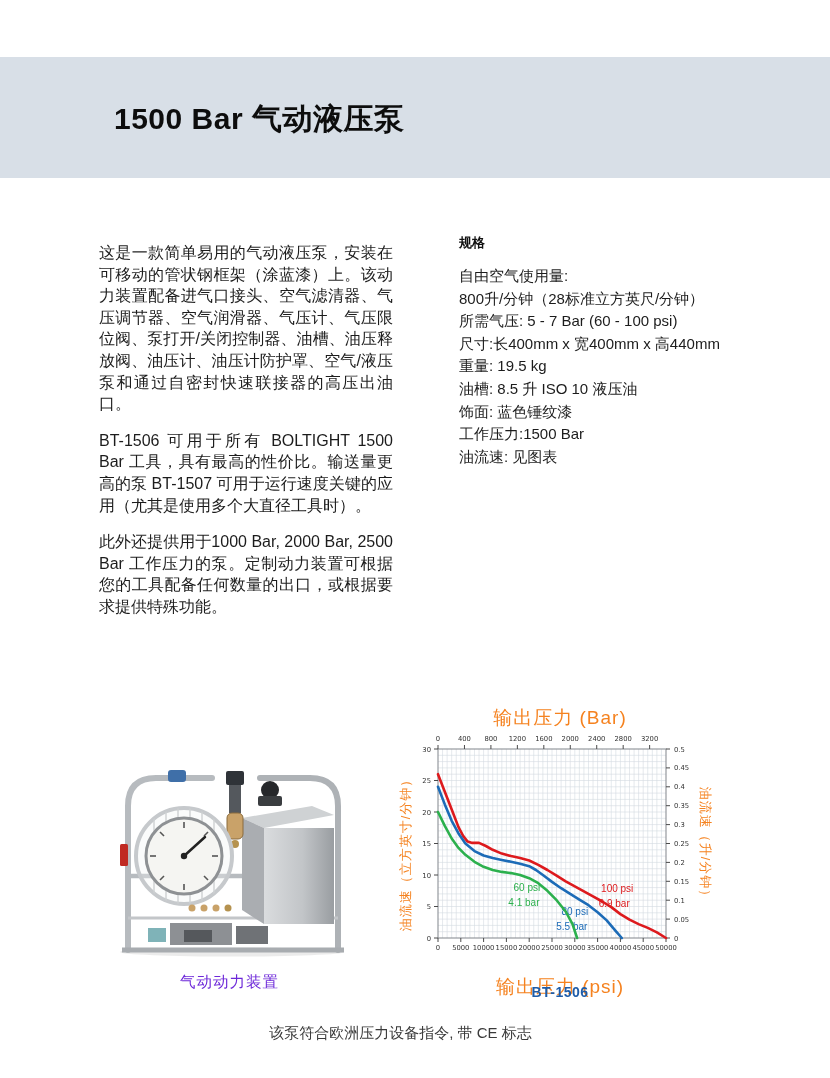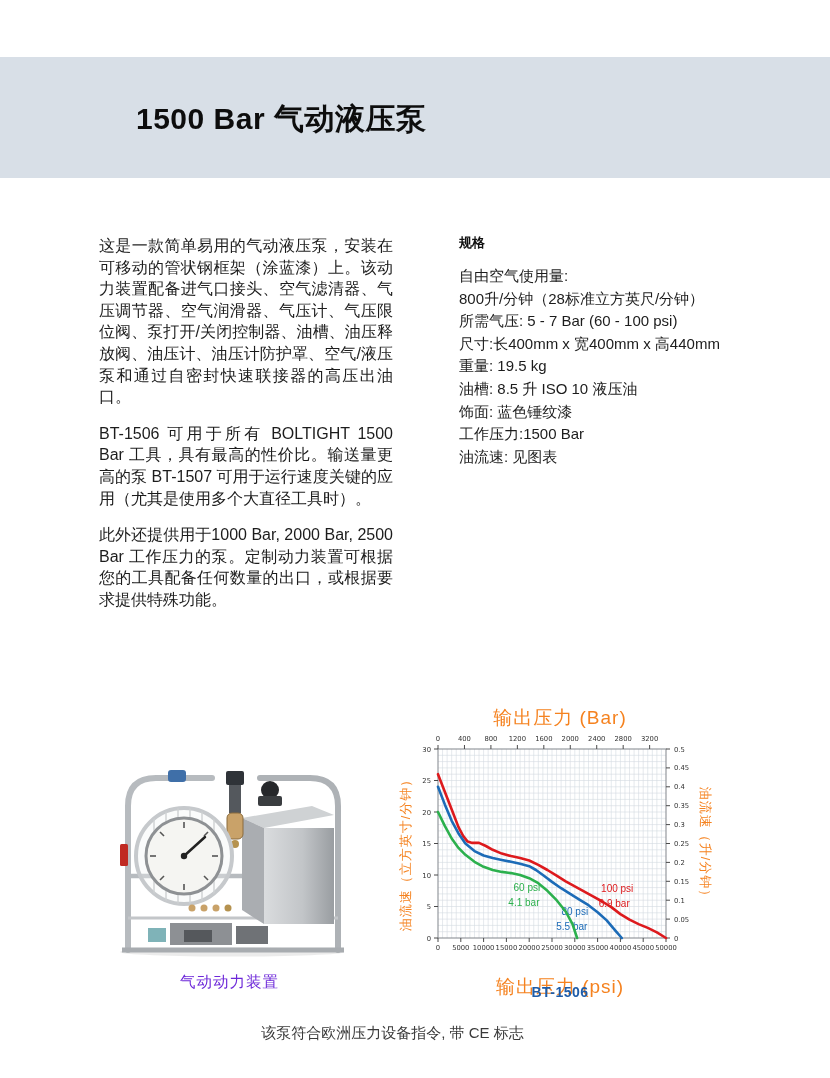--- a/index.html
+++ b/index.html
@@ -1,21 +1,21 @@
 <!DOCTYPE html>
 <html><head>
 <meta charset="utf-8">
 <style>
   html,body{margin:0;padding:0;background:#ffffff;}
   .page{position:relative;width:830px;height:1078px;background:#ffffff;overflow:hidden;
         font-family:"Liberation Sans","DejaVu Sans",sans-serif;color:#1a1a1a;}
   .band{position:absolute;left:0;top:57px;width:830px;height:121px;background:#d8dfe7;}
-  .title{position:absolute;left:136px;top:42px;font-size:30px;font-weight:bold;color:#0d0d0d;letter-spacing:0.5px;}
+  .title{position:absolute;left:114px;top:42px;font-size:30px;font-weight:bold;color:#0d0d0d;letter-spacing:0.5px;}
   .left-col{position:absolute;left:99px;top:231px;width:294px;}
-  .left-col p{margin:4px 0 15px 0;font-size:16px;line-height:21.6px;text-align:justify;color:#1c1c1c;}
+  .left-col p{margin:11px 0 15px 0;font-size:16px;line-height:21.6px;text-align:justify;color:#1c1c1c;}
   .right-col{position:absolute;left:459px;top:234px;width:335px;}
   .spec-heading{font-size:13px;font-weight:bold;margin:0 0 13px 0;color:#111;}
   .spec-line{font-size:15px;line-height:22.6px;color:#1c1c1c;white-space:nowrap;}
   .figure{position:absolute;left:112px;top:758px;width:235px;}
   .figure svg{display:block;}
   .fig-caption{margin-top:14px;text-align:center;font-size:15.5px;color:#6d28d9;letter-spacing:1px;}
   .chart-top-label,.chart-bottom-label{position:absolute;left:388px;width:344px;text-align:center;
       color:#f5821f;font-size:19px;letter-spacing:1px;}
   .chart-top-label{top:705px;}
   .chart-bottom-label{top:955px;margin-top:19px;}
@@ -24,21 +24,21 @@
   .yaxis-left-label{position:absolute;left:320px;top:844px;width:170px;height:16px;
       transform:rotate(-90deg);color:#f5821f;font-size:13px;text-align:center;letter-spacing:1px;}
   .yaxis-right-label{position:absolute;left:631px;top:837px;width:150px;height:16px;
       transform:rotate(90deg);color:#f5821f;font-size:13px;text-align:center;letter-spacing:1px;}
   #chart-svg{position:absolute;left:388px;top:698px;}
   #chart-svg .grid{stroke:#d4dae1;stroke-width:0.6;}
   #chart-svg .frame{fill:none;stroke:#8c9196;stroke-width:1.1;}
   #chart-svg .tick{stroke:#4a4a4a;stroke-width:1;}
   #chart-svg .ticklab{font-size:6.8px;fill:#333;font-family:"DejaVu Sans",sans-serif;}
   #chart-svg .curvelab{font-size:10px;font-family:"Liberation Sans","DejaVu Sans",sans-serif;}
-  .footer{position:absolute;left:0;top:1024px;width:785px;text-align:center;font-size:15px;color:#3a3a3a;}
+  .footer{position:absolute;left:0;top:1024px;width:785px;text-align:center;font-size:15px;color:#3a3a3a;padding-left:8px;}
 </style>
 </head>
 <body>
 
 <div class="page">
 
   <div class="band">
     <div class="title">1500 Bar 气动液压泵</div>
   </div>
 

